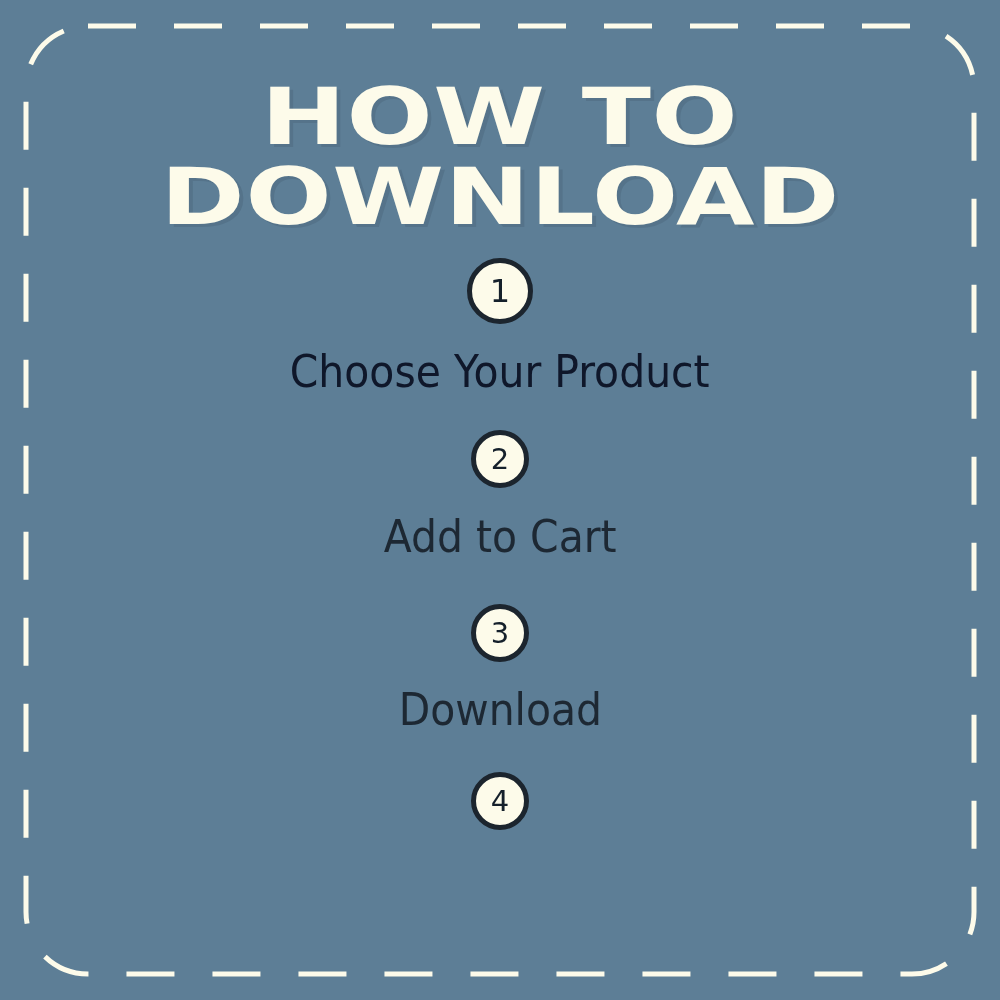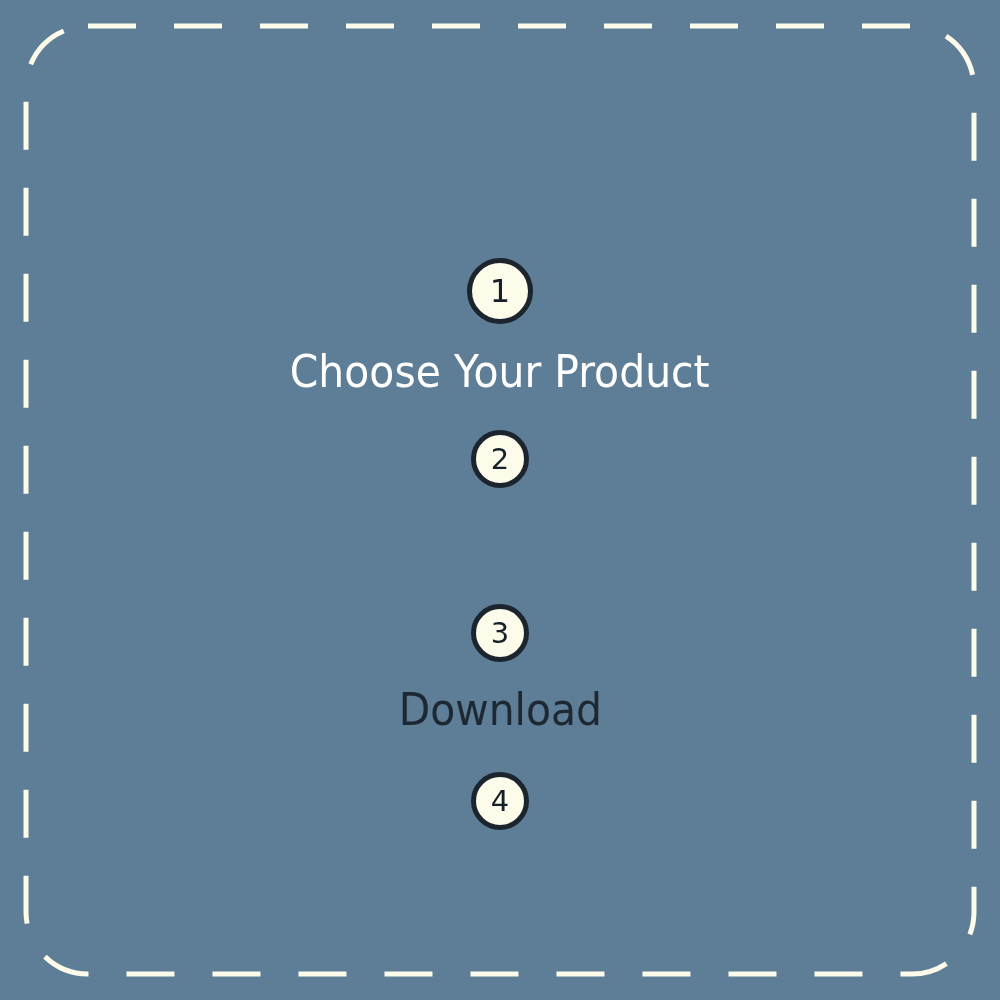--- a/index.html
+++ b/index.html
@@ -128,30 +128,35 @@
 </style>
 </head>
 <body>
 
 <div id="poster" style="background: rgb(93, 126, 150);">
 
   <svg id="dashed-frame" viewBox="0 0 1000 1000" width="1000" height="1000" aria-hidden="true">
     <rect x="26" y="26" width="948" height="948" rx="62" ry="62" fill="none" stroke="#fdfbea" stroke-width="5" stroke-linecap="butt" stroke-dasharray="48 38"></rect>
   </svg>
 
+  <div id="title-block">
+    <div class="title-line" id="title-line-1" style="color: rgb(253, 251, 234);"><span>HOW TO</span></div>
+    <div class="title-line" id="title-line-2" style="color: rgb(253, 251, 234);"><span>DOWNLOAD</span></div>
+  </div>
 
   <div id="steps">
 
     <div class="step" id="step-1">
       <div class="step-badge" style="background: rgb(253, 251, 234);">1</div>
-      <div class="step-label" style="color: #ffffff;"><span>Choose Your Product</span></div>
+      <div class="step-label" style="color: #0f172a;"><span>Choose Your Product</span></div>
     </div>
 
     <div class="step" id="step-2">
       <div class="step-badge" style="background: rgb(253, 251, 234);">2</div>
+      <div class="step-label" style="color: rgb(29, 40, 51);"><span>Add to Cart</span></div>
     </div>
 
     <div class="step" id="step-3">
       <div class="step-badge" style="background: rgb(253, 251, 234);">3</div>
       <div class="step-label" style="color: rgb(29, 40, 51);"><span>Download</span></div>
     </div>
 
     <div class="step" id="step-4">
       <div class="step-badge" style="background: rgb(253, 251, 234);">4</div>
     </div>

